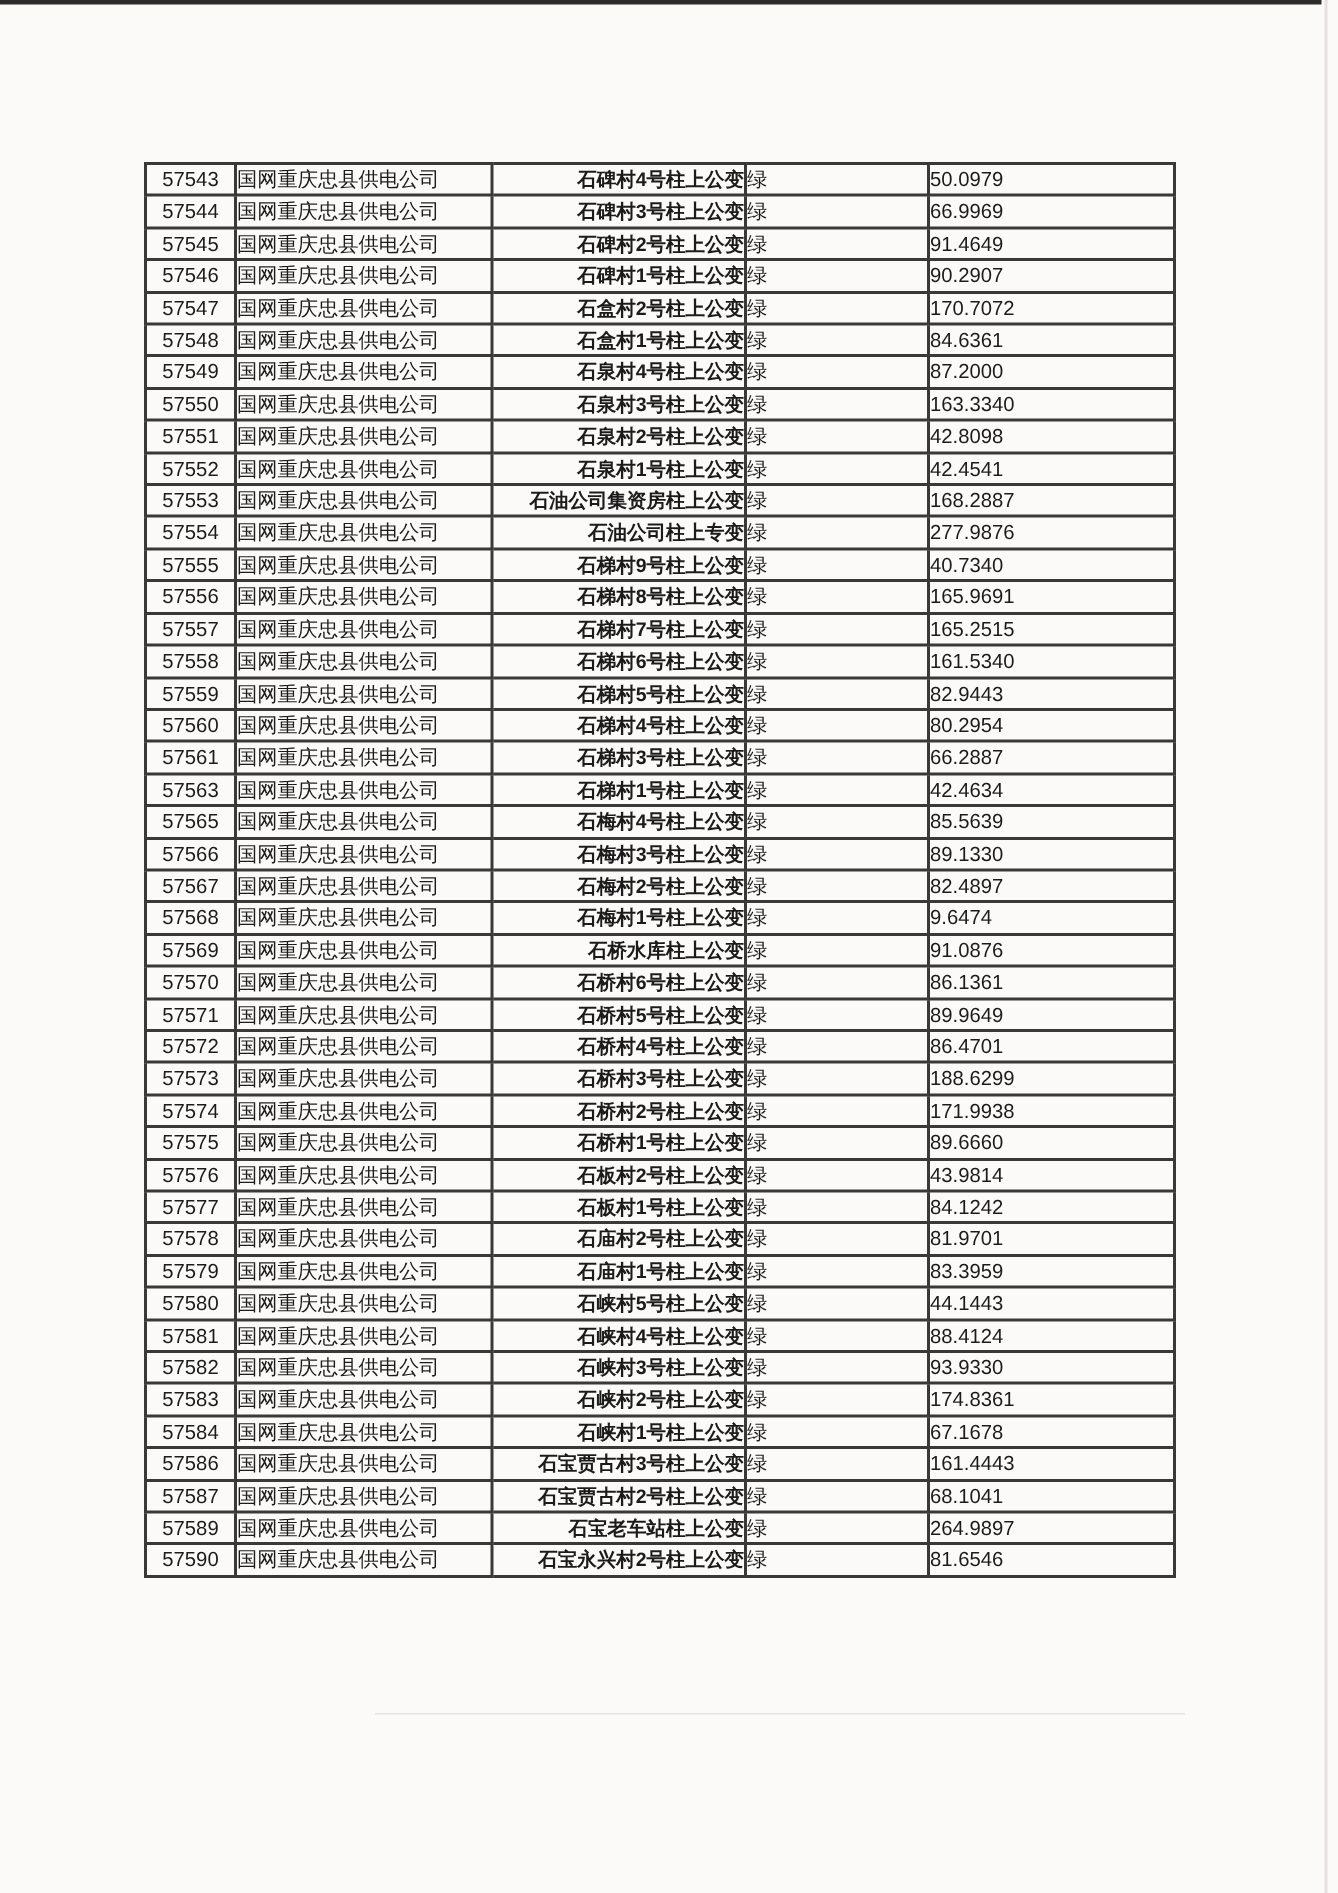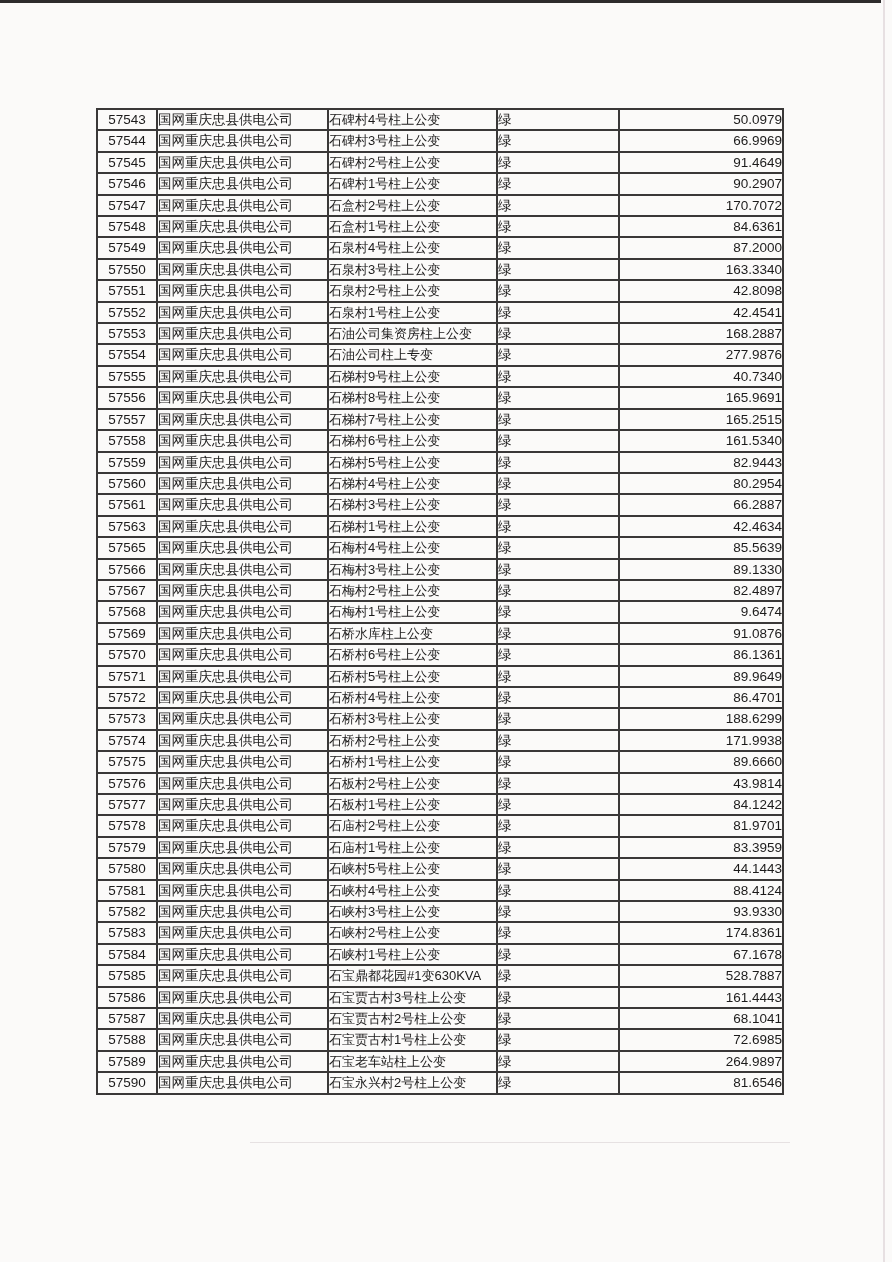--- a/index.html
+++ b/index.html
@@ -49,23 +49,23 @@
     border: 2px solid #3a3838;
     height: 19.4px;
     line-height: 19.4px;
     padding: 0;
     white-space: nowrap;
     overflow: hidden;
     vertical-align: middle;
   }
   td.col-id      { width: 58px;  text-align: center; }
   td.col-company { width: 169px; text-align: left; padding-left: 4px; }
-  td.col-name    { width: 167px; text-align: left; padding-left: 3px; font-size: 13px; }
+  td.col-name    { width: 167px; text-align: right; padding-left: 3px; font-size: 13px; font-weight: bold; }
   td.col-status  { width: 120px; text-align: left; padding-left: 4px; }
-  td.col-value   { width: 162px; text-align: right; }
+  td.col-value   { width: 162px; text-align: left; }
 </style>
 </head>
 <body>
 
 <div class="top-edge"></div>
 <div class="right-edge"></div>
 <div class="bottom-smudge"></div>
 
 <table class="data-table">
   <tbody id="table-body">
@@ -343,46 +343,32 @@
         <td class="col-value">174.8361</td>
       </tr>
       <tr>
         <td class="col-id">57584</td>
         <td class="col-company">国网重庆忠县供电公司</td>
         <td class="col-name">石峡村1号柱上公变</td>
         <td class="col-status">绿</td>
         <td class="col-value">67.1678</td>
       </tr>
       <tr>
-        <td class="col-id">57585</td>
-        <td class="col-company">国网重庆忠县供电公司</td>
-        <td class="col-name">石宝鼎都花园#1变630KVA</td>
-        <td class="col-status">绿</td>
-        <td class="col-value">528.7887</td>
-      </tr>
-      <tr>
         <td class="col-id">57586</td>
         <td class="col-company">国网重庆忠县供电公司</td>
         <td class="col-name">石宝贾古村3号柱上公变</td>
         <td class="col-status">绿</td>
         <td class="col-value">161.4443</td>
       </tr>
       <tr>
         <td class="col-id">57587</td>
         <td class="col-company">国网重庆忠县供电公司</td>
         <td class="col-name">石宝贾古村2号柱上公变</td>
         <td class="col-status">绿</td>
         <td class="col-value">68.1041</td>
-      </tr>
-      <tr>
-        <td class="col-id">57588</td>
-        <td class="col-company">国网重庆忠县供电公司</td>
-        <td class="col-name">石宝贾古村1号柱上公变</td>
-        <td class="col-status">绿</td>
-        <td class="col-value">72.6985</td>
       </tr>
       <tr>
         <td class="col-id">57589</td>
         <td class="col-company">国网重庆忠县供电公司</td>
         <td class="col-name">石宝老车站柱上公变</td>
         <td class="col-status">绿</td>
         <td class="col-value">264.9897</td>
       </tr>
       <tr>
         <td class="col-id">57590</td>

